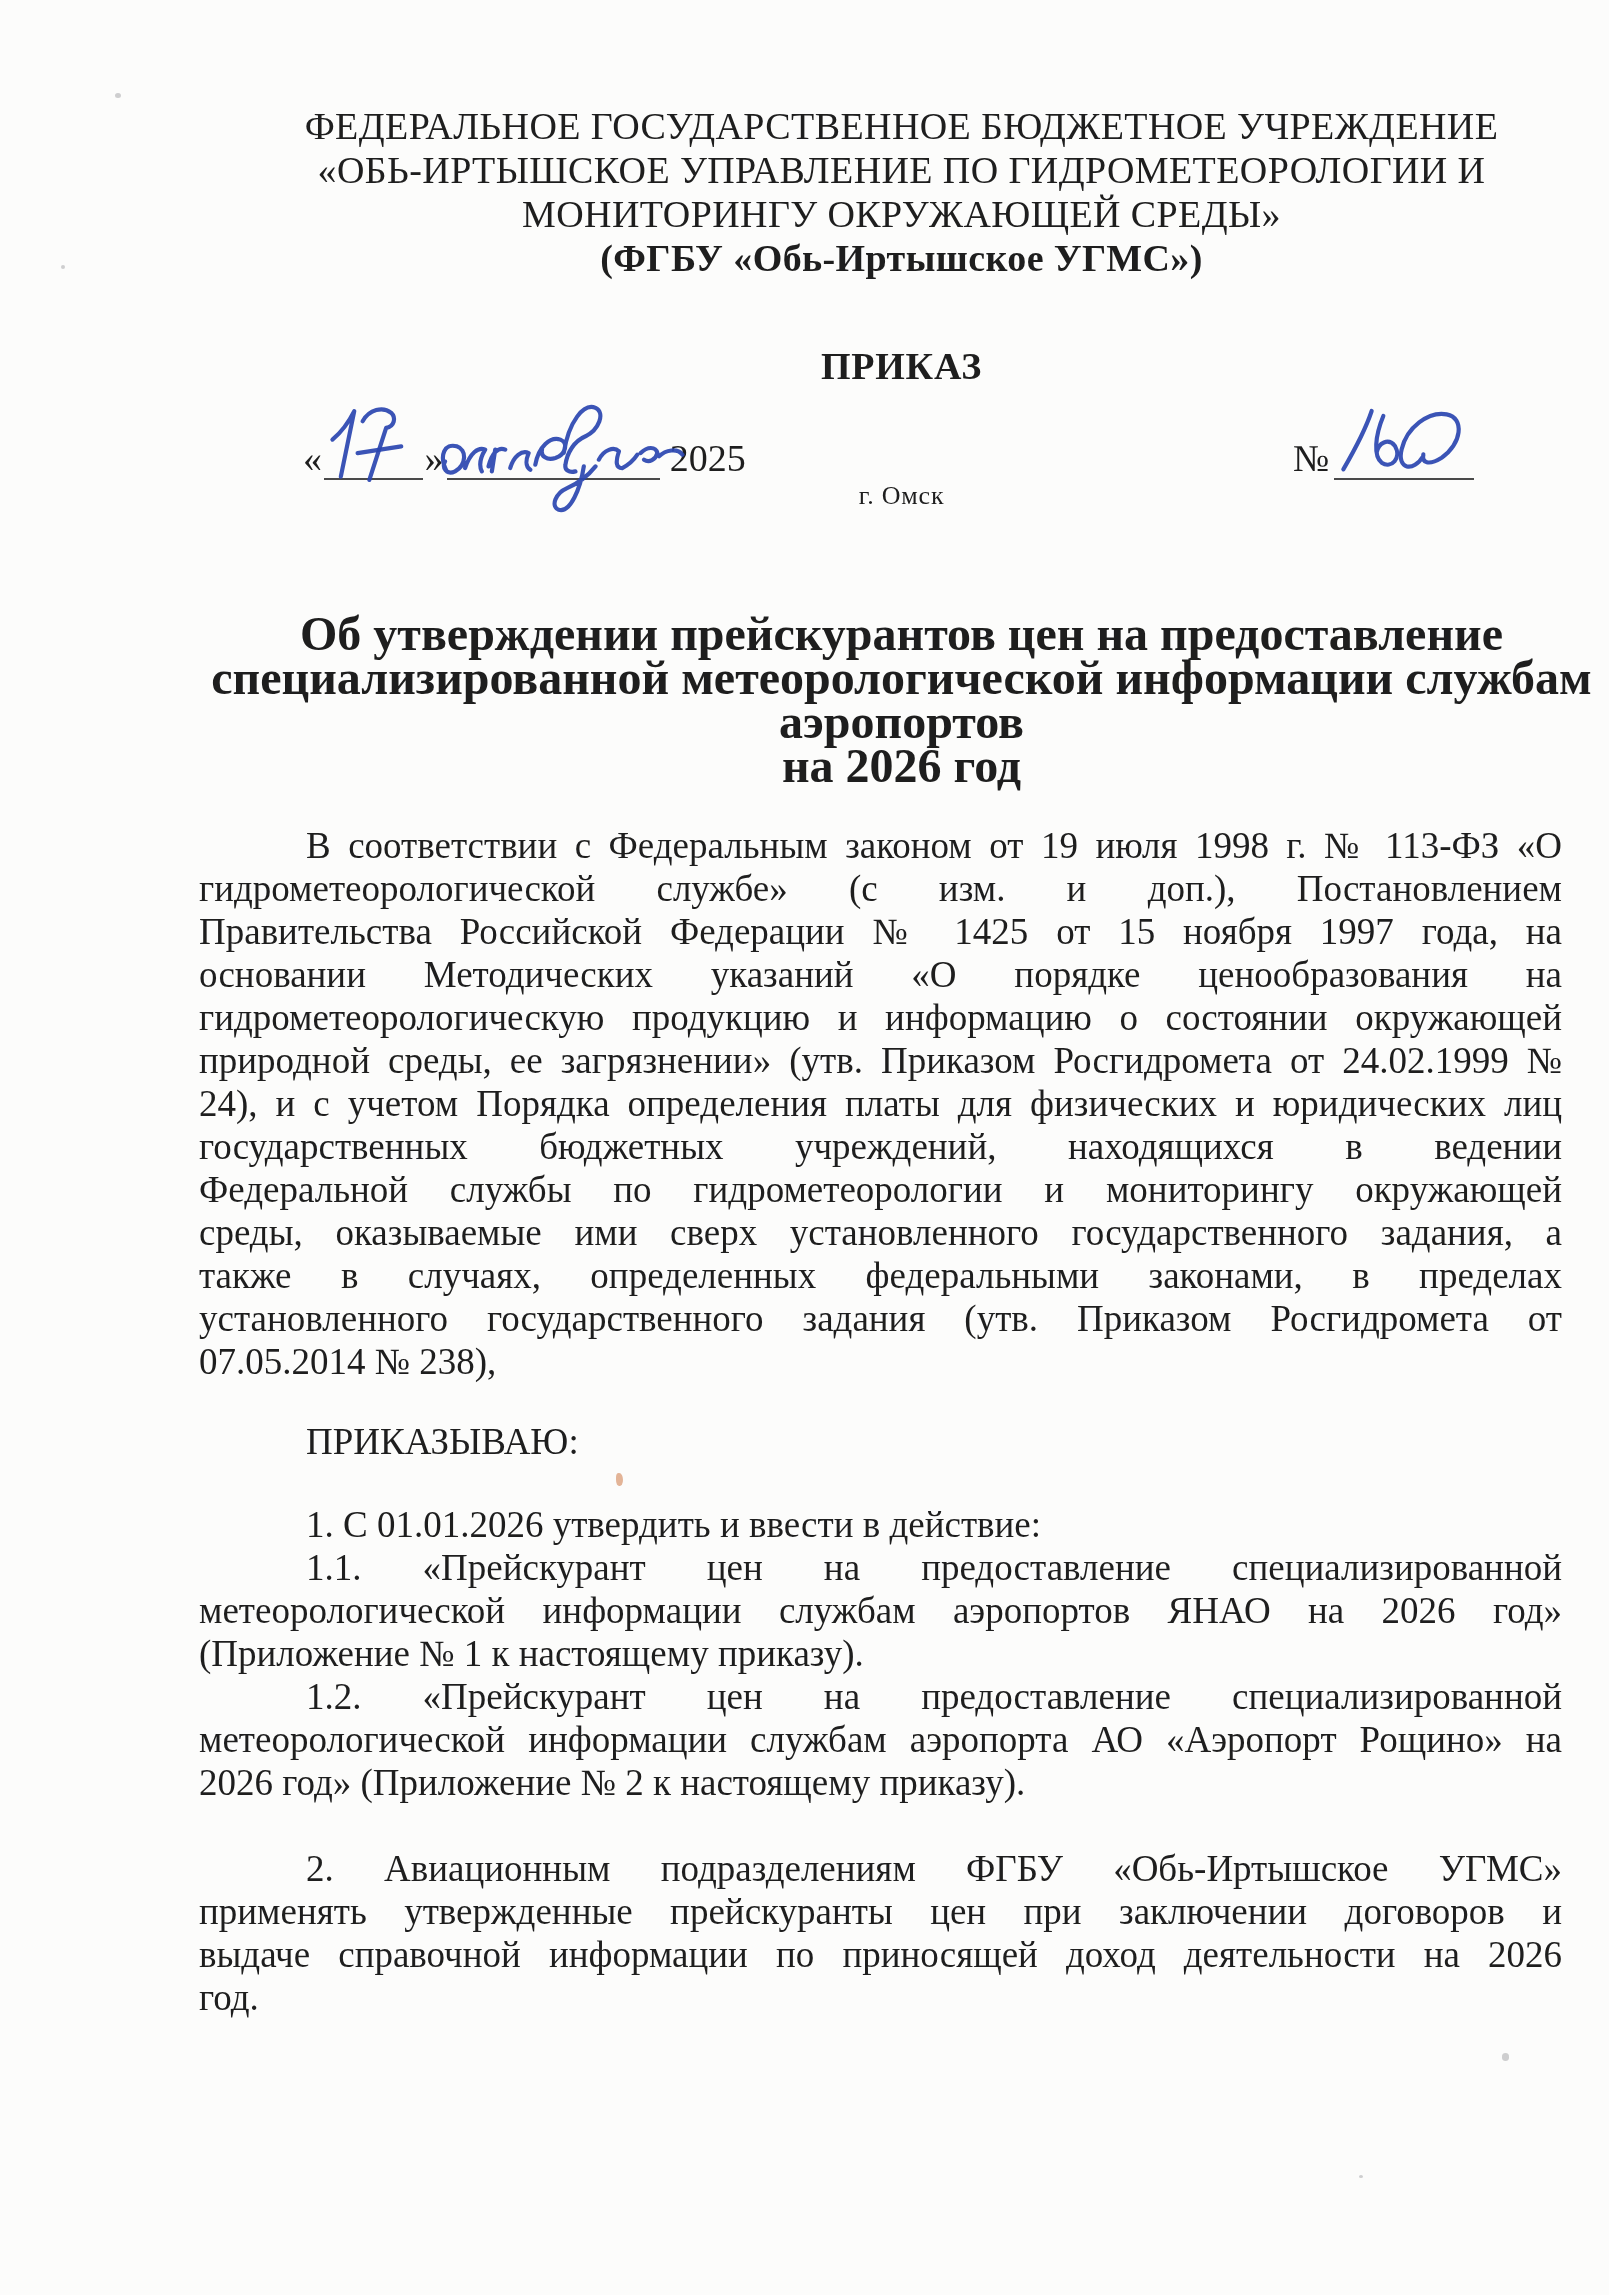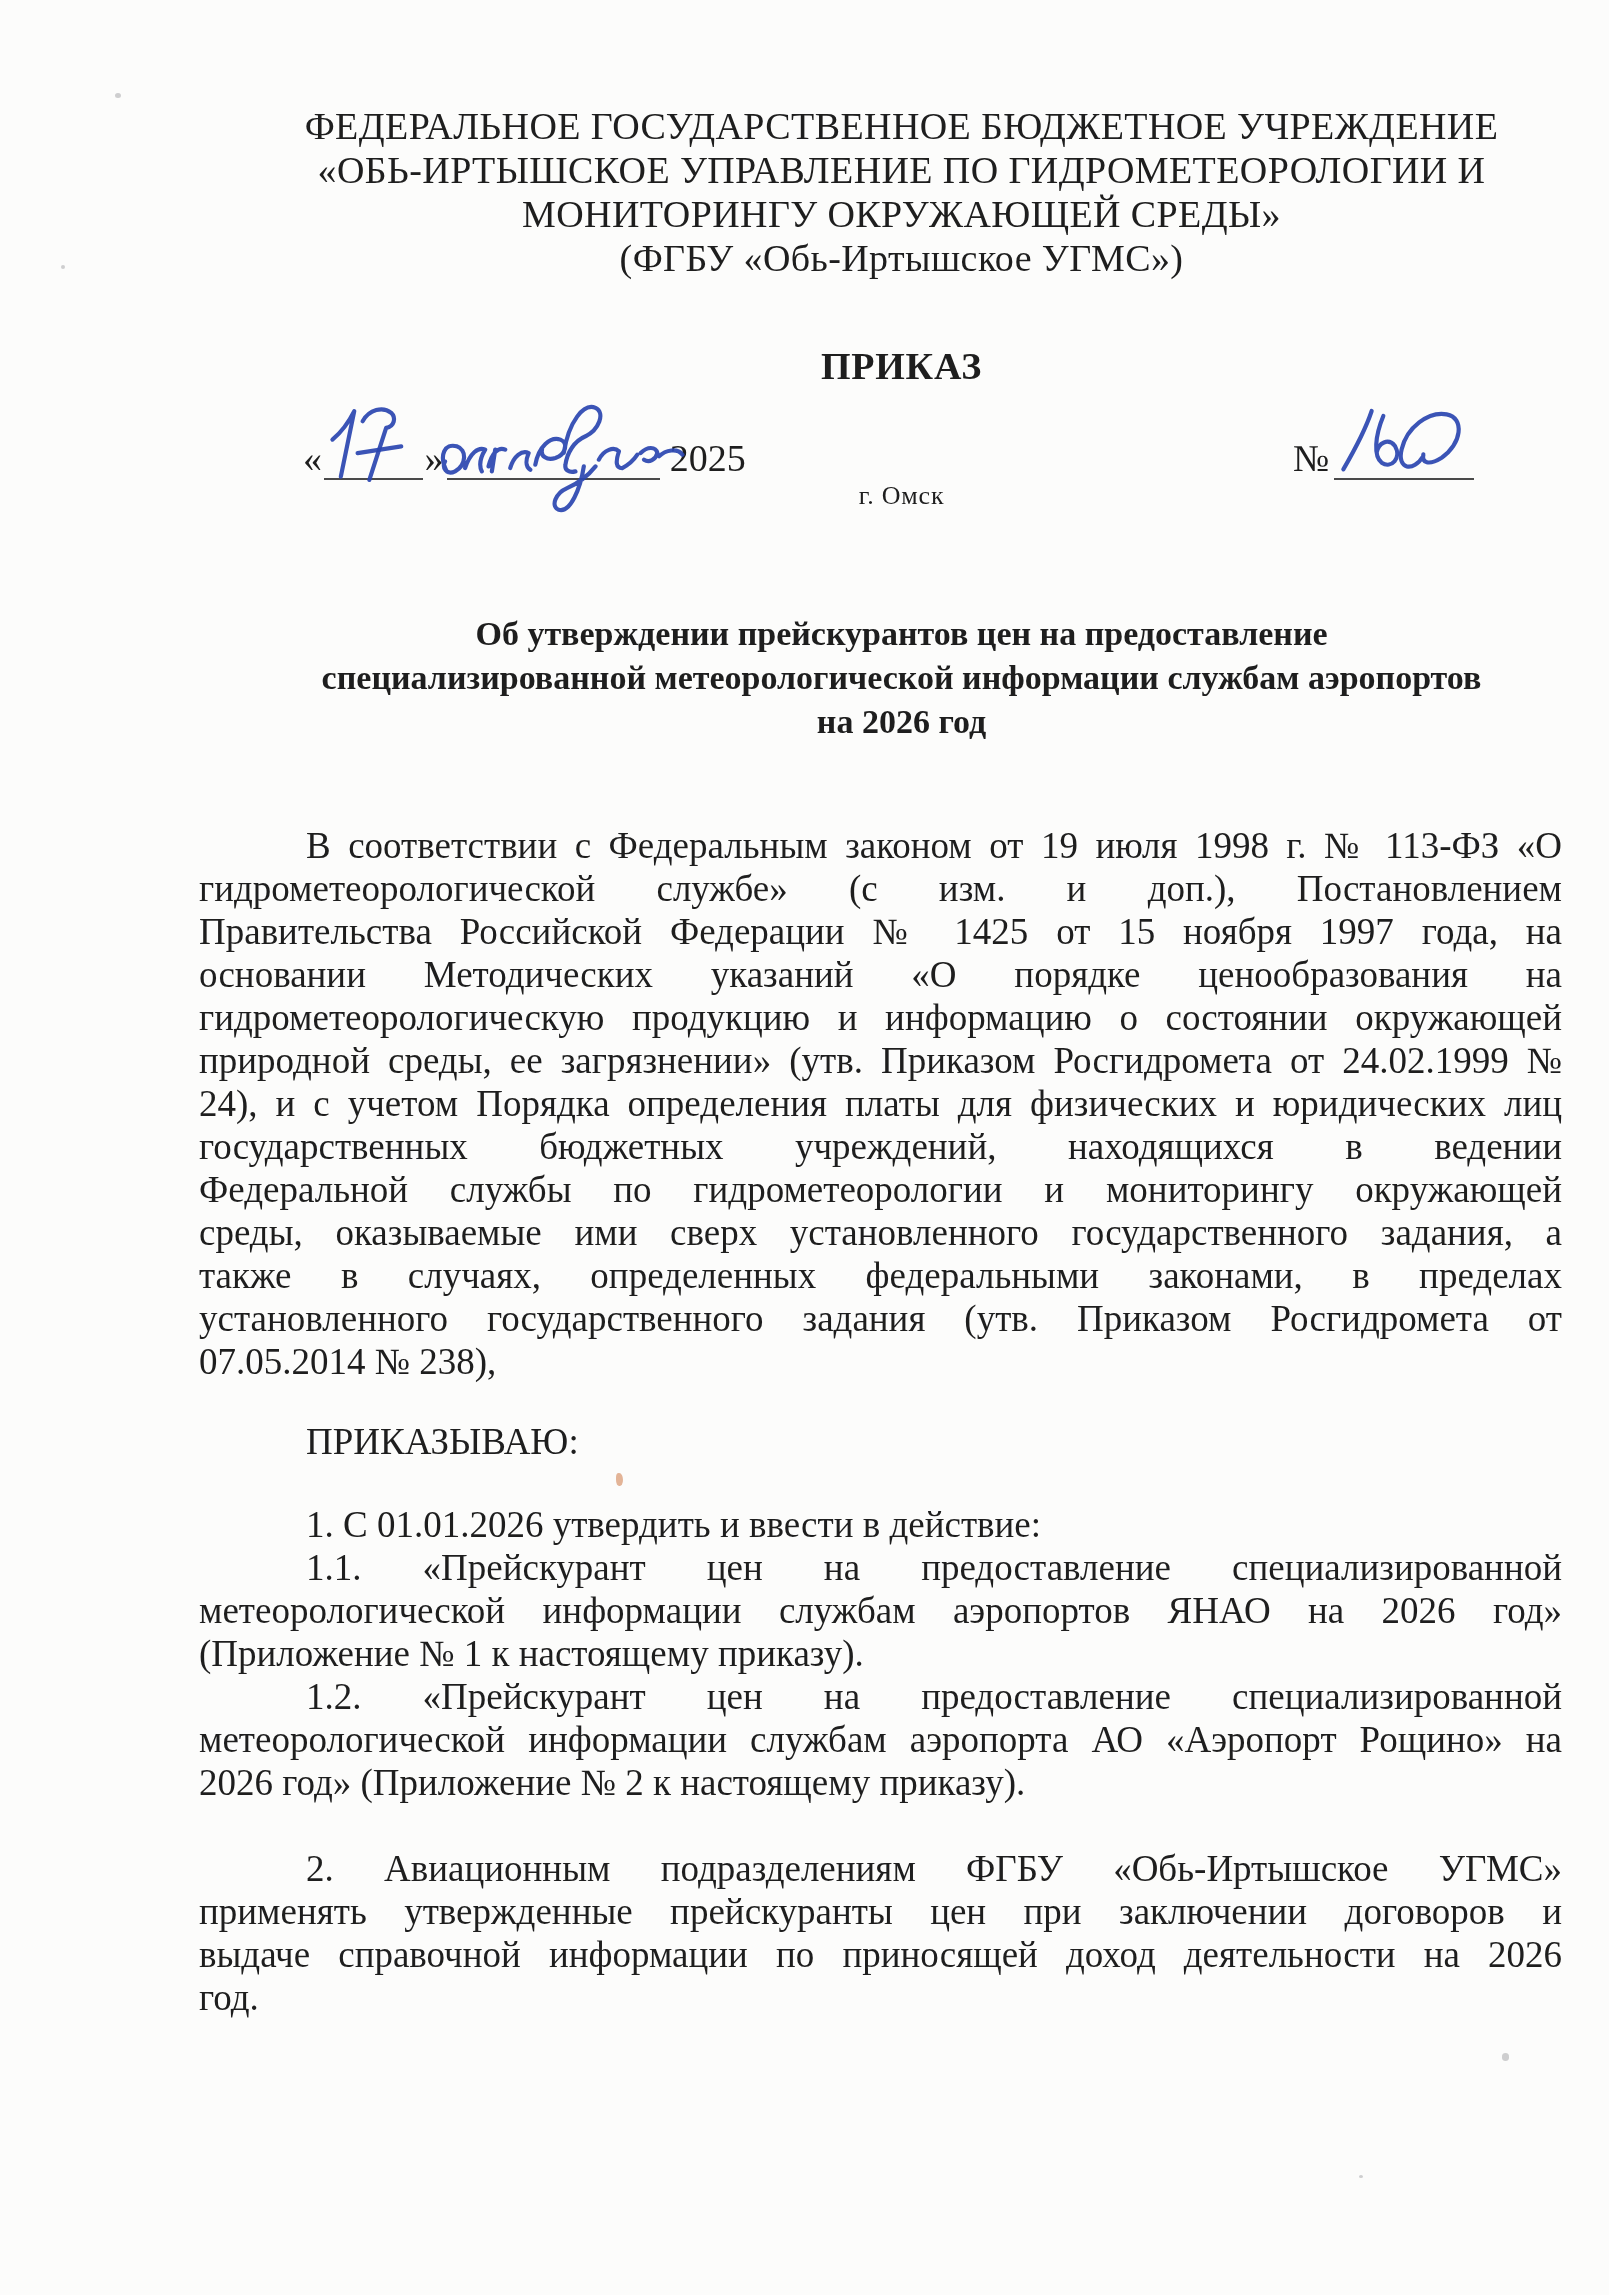--- a/index.html
+++ b/index.html
@@ -15,21 +15,21 @@
     padding-left: 13px;
   }
   
   .org {
     position: absolute;
     top: 104px; left: 200px; width: 1403px;
     text-align: center;
     font-size: 38px; line-height: 44px;
     letter-spacing: 0.4px;
   }
-  .org .org-line-bold { font-weight: normal; }
+  .org .org-line-bold { font-weight: bold; }
   .doc-type {
     position: absolute;
     top: 344px; left: 200px; width: 1403px;
     text-align: center;
     font-size: 38px; font-weight: bold;
     letter-spacing: 0.8px;
   }
   
   .date-left, .num-group {
     position: absolute;
@@ -66,21 +66,21 @@
     top: 481px; left: 200px; width: 1403px;
     text-align: center;
     font-size: 26px;
     letter-spacing: 0.8px;
   }
   
   .title {
     position: absolute;
     top: 612px; left: 200px; width: 1403px;
     text-align: center;
-    font-size: 34px; font-weight: bold;
+    font-size: 48px; font-weight: bold;
     line-height: 44px;
   }
   
   .doc-body {
     position: absolute;
     top: 824px; left: 199px; width: 1363px;
     font-size: 37px; line-height: 43px;
   }
   .line { text-align: justify; text-align-last: justify; }
   .line.last { text-align-last: left; }

